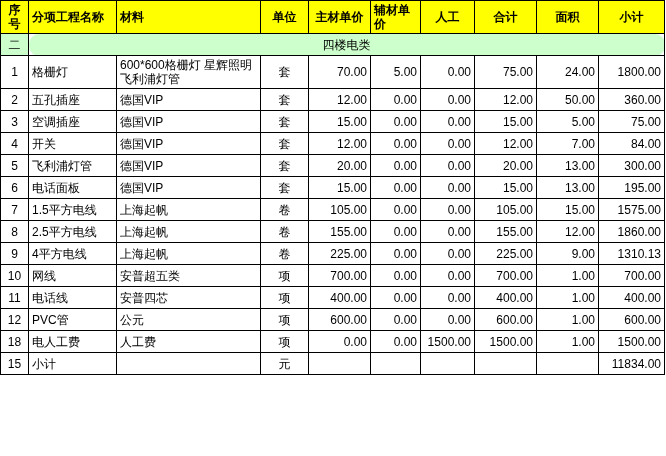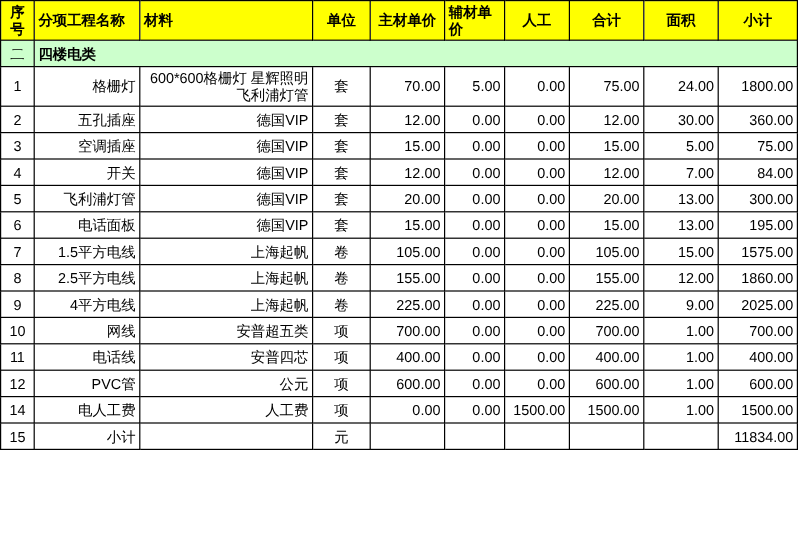--- a/index.html
+++ b/index.html
@@ -34,23 +34,23 @@
     height:38px;
     font-size:12px;
     line-height:14px;
   }
   .hdr td.left{text-align:left;margin-top:35px;}
   .sect td{
     background:#ccffcc;
     height:22px;
   }
   .sect .num{text-align:center;}
-  .sect .title{font-weight:bold;text-align:left;}
+  .sect .title{font-weight:normal;text-align:center;border-radius:10px;}
   .num{text-align:center;}
-  .txt{text-align:right;}
+  .txt{text-align:left;}
   .amt{text-align:right;}
   .unit{text-align:center;}
   .tall{height:36px;}
   .c-seq{width:28px;}
   .c-name{width:88px;}
   .c-mat{width:144px;}
   .c-unit{width:48px;}
   .c-mprice{width:62px;}
   .c-aprice{width:50px;}
   .c-labor{width:54px;}
@@ -108,21 +108,21 @@
       </tr>
       <tr>
         <td class="num">2</td>
         <td class="txt">五孔插座</td>
         <td class="txt">德国VIP</td>
         <td class="unit">套</td>
         <td class="amt">12.00</td>
         <td class="amt">0.00</td>
         <td class="amt">0.00</td>
         <td class="amt">12.00</td>
-        <td class="amt">30.00</td>
+        <td class="amt">50.00</td>
         <td class="amt">360.00</td>
       </tr>
       <tr>
         <td class="num">3</td>
         <td class="txt">空调插座</td>
         <td class="txt">德国VIP</td>
         <td class="unit">套</td>
         <td class="amt">15.00</td>
         <td class="amt">0.00</td>
         <td class="amt">0.00</td>
@@ -193,21 +193,21 @@
       <tr>
         <td class="num tall">9</td>
         <td class="txt tall">4平方电线</td>
         <td class="txt tall">上海起帆</td>
         <td class="unit tall">卷</td>
         <td class="amt tall">225.00</td>
         <td class="amt tall">0.00</td>
         <td class="amt tall">0.00</td>
         <td class="amt tall">225.00</td>
         <td class="amt tall">9.00</td>
-        <td class="amt tall">2025.00</td>
+        <td class="amt tall">1310.13</td>
       </tr>
       <tr>
         <td class="num">10</td>
         <td class="txt">网线</td>
         <td class="txt">安普超五类</td>
         <td class="unit">项</td>
         <td class="amt">700.00</td>
         <td class="amt">0.00</td>
         <td class="amt">0.00</td>
         <td class="amt">700.00</td>
@@ -232,21 +232,21 @@
         <td class="txt">公元</td>
         <td class="unit">项</td>
         <td class="amt">600.00</td>
         <td class="amt">0.00</td>
         <td class="amt">0.00</td>
         <td class="amt">600.00</td>
         <td class="amt">1.00</td>
         <td class="amt">600.00</td>
       </tr>
       <tr>
-        <td class="num">14</td>
+        <td class="num">18</td>
         <td class="txt">电人工费</td>
         <td class="txt">人工费</td>
         <td class="unit">项</td>
         <td class="amt">0.00</td>
         <td class="amt">0.00</td>
         <td class="amt">1500.00</td>
         <td class="amt">1500.00</td>
         <td class="amt">1.00</td>
         <td class="amt">1500.00</td>
       </tr>

